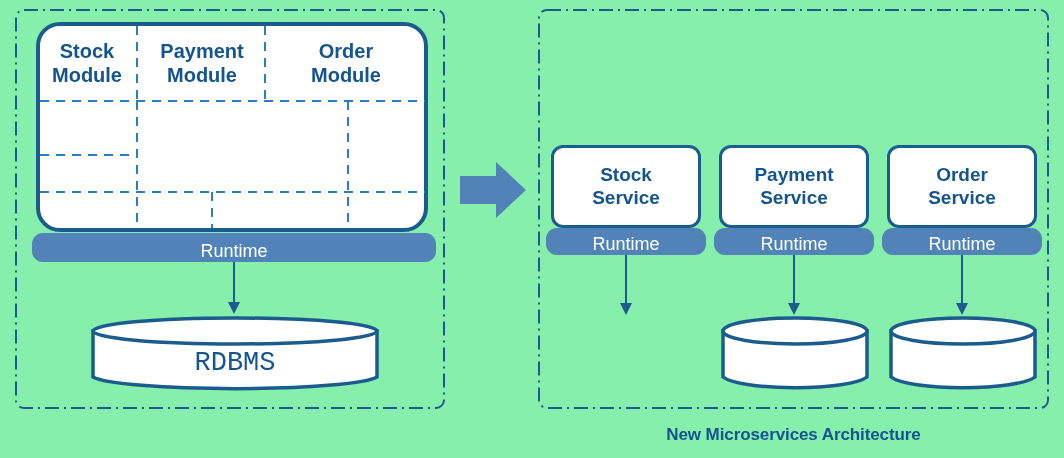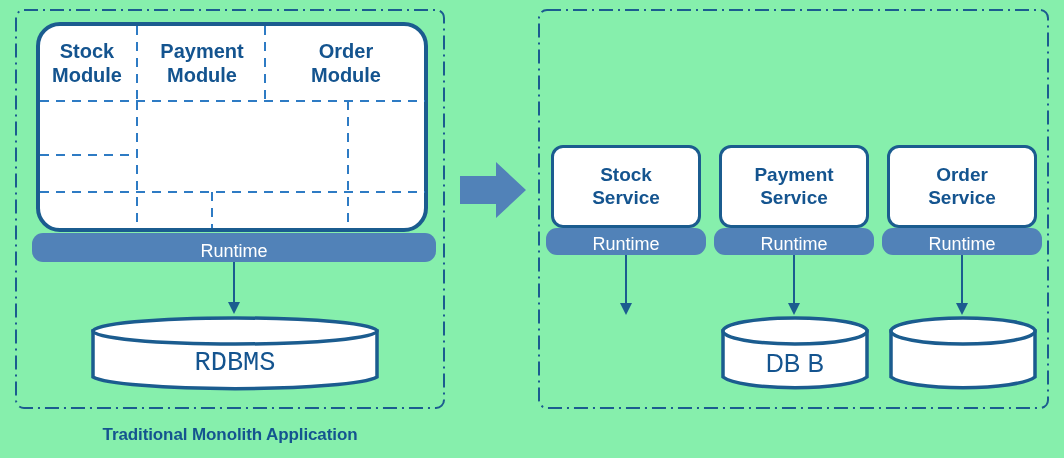--- a/index.html
+++ b/index.html
@@ -171,21 +171,20 @@
   </svg>
 
   <div class="cylinder" style="left:90px; top:316px;">
     <svg width="290" height="76">
       <path d="M3,15 L3,61 A144,14 0 0 0 287,61 L287,15 Z" fill="#ffffff" stroke="#1B5C8F" stroke-width="3.5"></path>
       <ellipse cx="145" cy="15" rx="142" ry="13" fill="#ffffff" stroke="#1B5C8F" stroke-width="3.5"></ellipse>
     </svg>
     <div class="cylinder-label" style="top:32px;font-family:Liberation Mono, monospace;">RDBMS</div>
   </div>
 
-  <div class="caption" style="left:16px; top:425px; width:428px;">Traditional Monolith Application</div>
 
   <svg class="big-arrow" style="left:460px; top:160px;" width="68" height="60">
     <polygon points="0,16 36,16 36,2 66,30 36,58 36,44 0,44" fill="#5182B8"></polygon>
   </svg>
 
   <div class="service-box" style="left:551px; top:145px; width:150px; height:83px;">
     <div class="service-label">
       <div>Stock</div>
       <div>Service</div>
     </div>
@@ -209,21 +208,20 @@
   </div>
   <svg class="arrow-svg" style="left:774px; top:255px;" width="40" height="64">
     <line x1="20" y1="0" x2="20" y2="50" stroke="#1B5C8F" stroke-width="2"></line>
     <polygon points="20,60 14,48 26,48" fill="#1B5C8F"></polygon>
   </svg>
   <div class="cylinder" style="left:720px; top:316px;">
     <svg width="150" height="76">
       <path d="M3,15 L3,61 A74,14 0 0 0 147,61 L147,15 Z" fill="#ffffff" stroke="#1B5C8F" stroke-width="3.5"></path>
       <ellipse cx="75" cy="15" rx="72" ry="13" fill="#ffffff" stroke="#1B5C8F" stroke-width="3.5"></ellipse>
     </svg>
-    <div class="cylinder-label small" style="top:33px;">DB B</div>
   </div>
 
   <div class="service-box" style="left:887px; top:145px; width:150px; height:83px;">
     <div class="service-label">
       <div>Order</div>
       <div>Service</div>
     </div>
   </div>
   <div class="runtime-bar" style="left:882px; top:228px; width:160px; height:27px;">
     <span class="runtime-label">Runtime</span>
@@ -232,14 +230,15 @@
     <line x1="20" y1="0" x2="20" y2="50" stroke="#1B5C8F" stroke-width="2"></line>
     <polygon points="20,60 14,48 26,48" fill="#1B5C8F"></polygon>
   </svg>
   <div class="cylinder" style="left:888px; top:316px;">
     <svg width="150" height="76">
       <path d="M3,15 L3,61 A74,14 0 0 0 147,61 L147,15 Z" fill="#ffffff" stroke="#1B5C8F" stroke-width="3.5"></path>
       <ellipse cx="75" cy="15" rx="72" ry="13" fill="#ffffff" stroke="#1B5C8F" stroke-width="3.5"></ellipse>
     </svg>
   </div>
 
+  <div class="caption" style="left:539px; top:425px; width:509px;">New Microservices Architecture</div>
 
 </div>
 
 </body></html>

